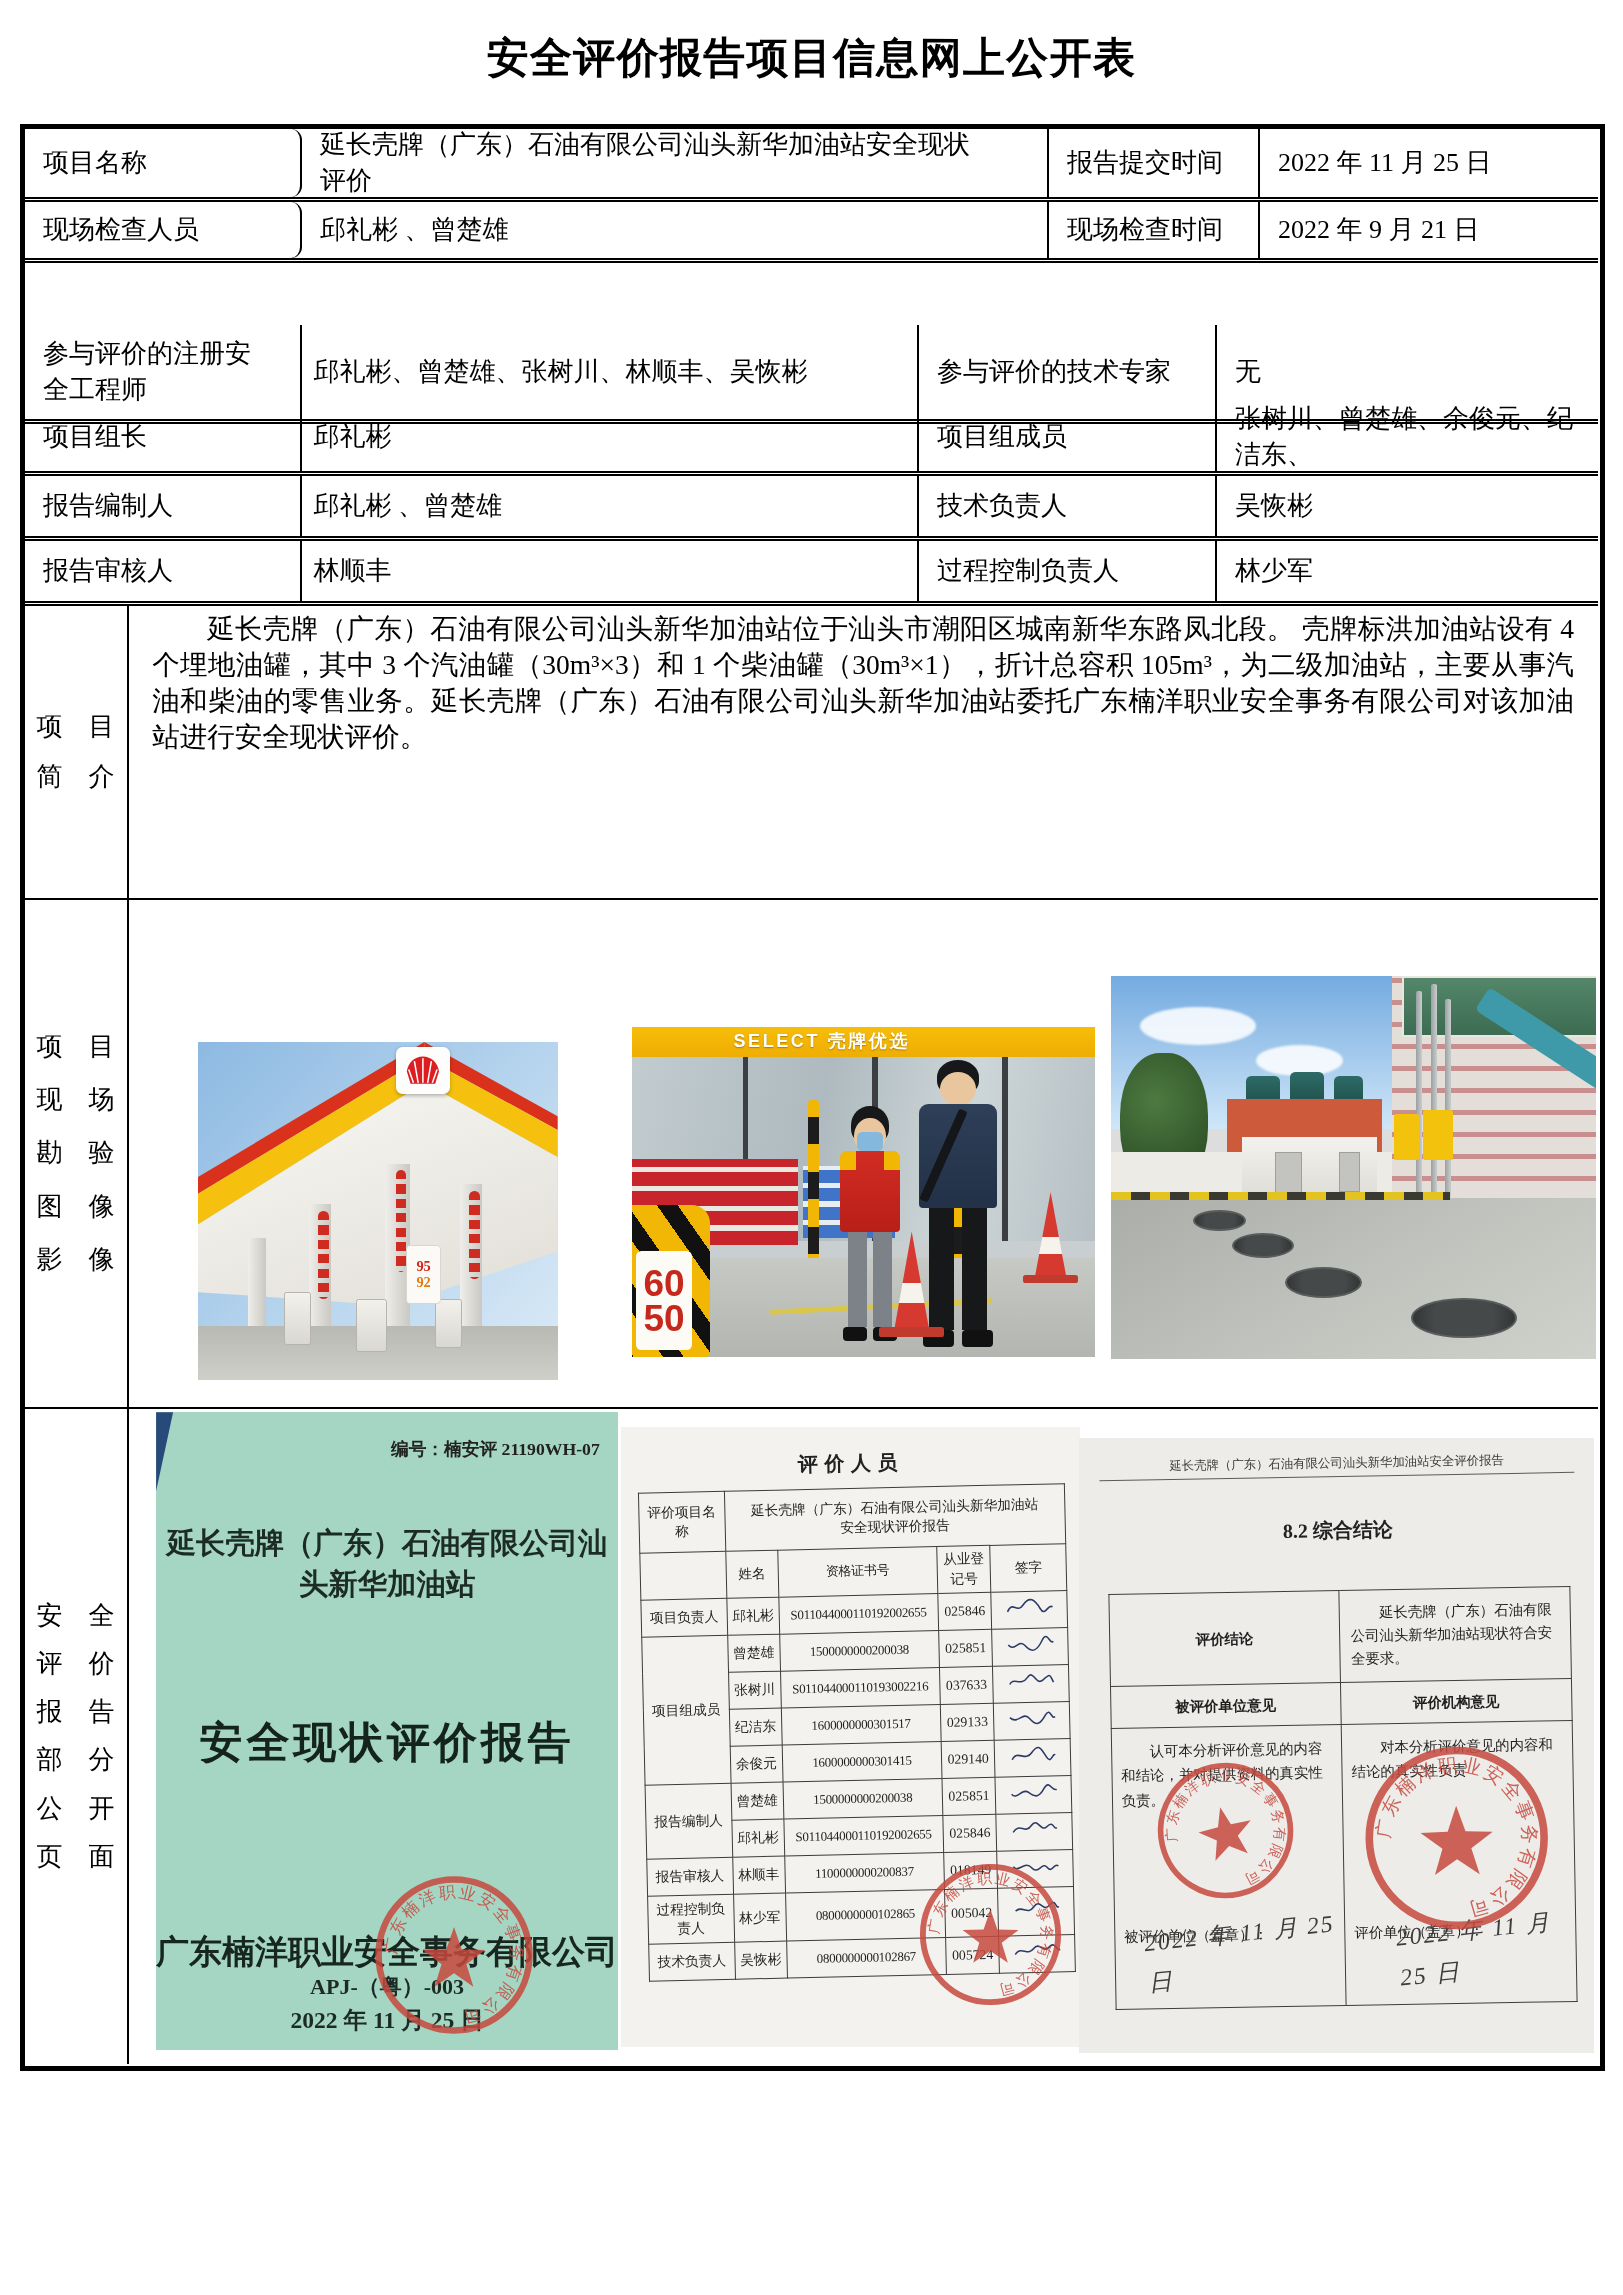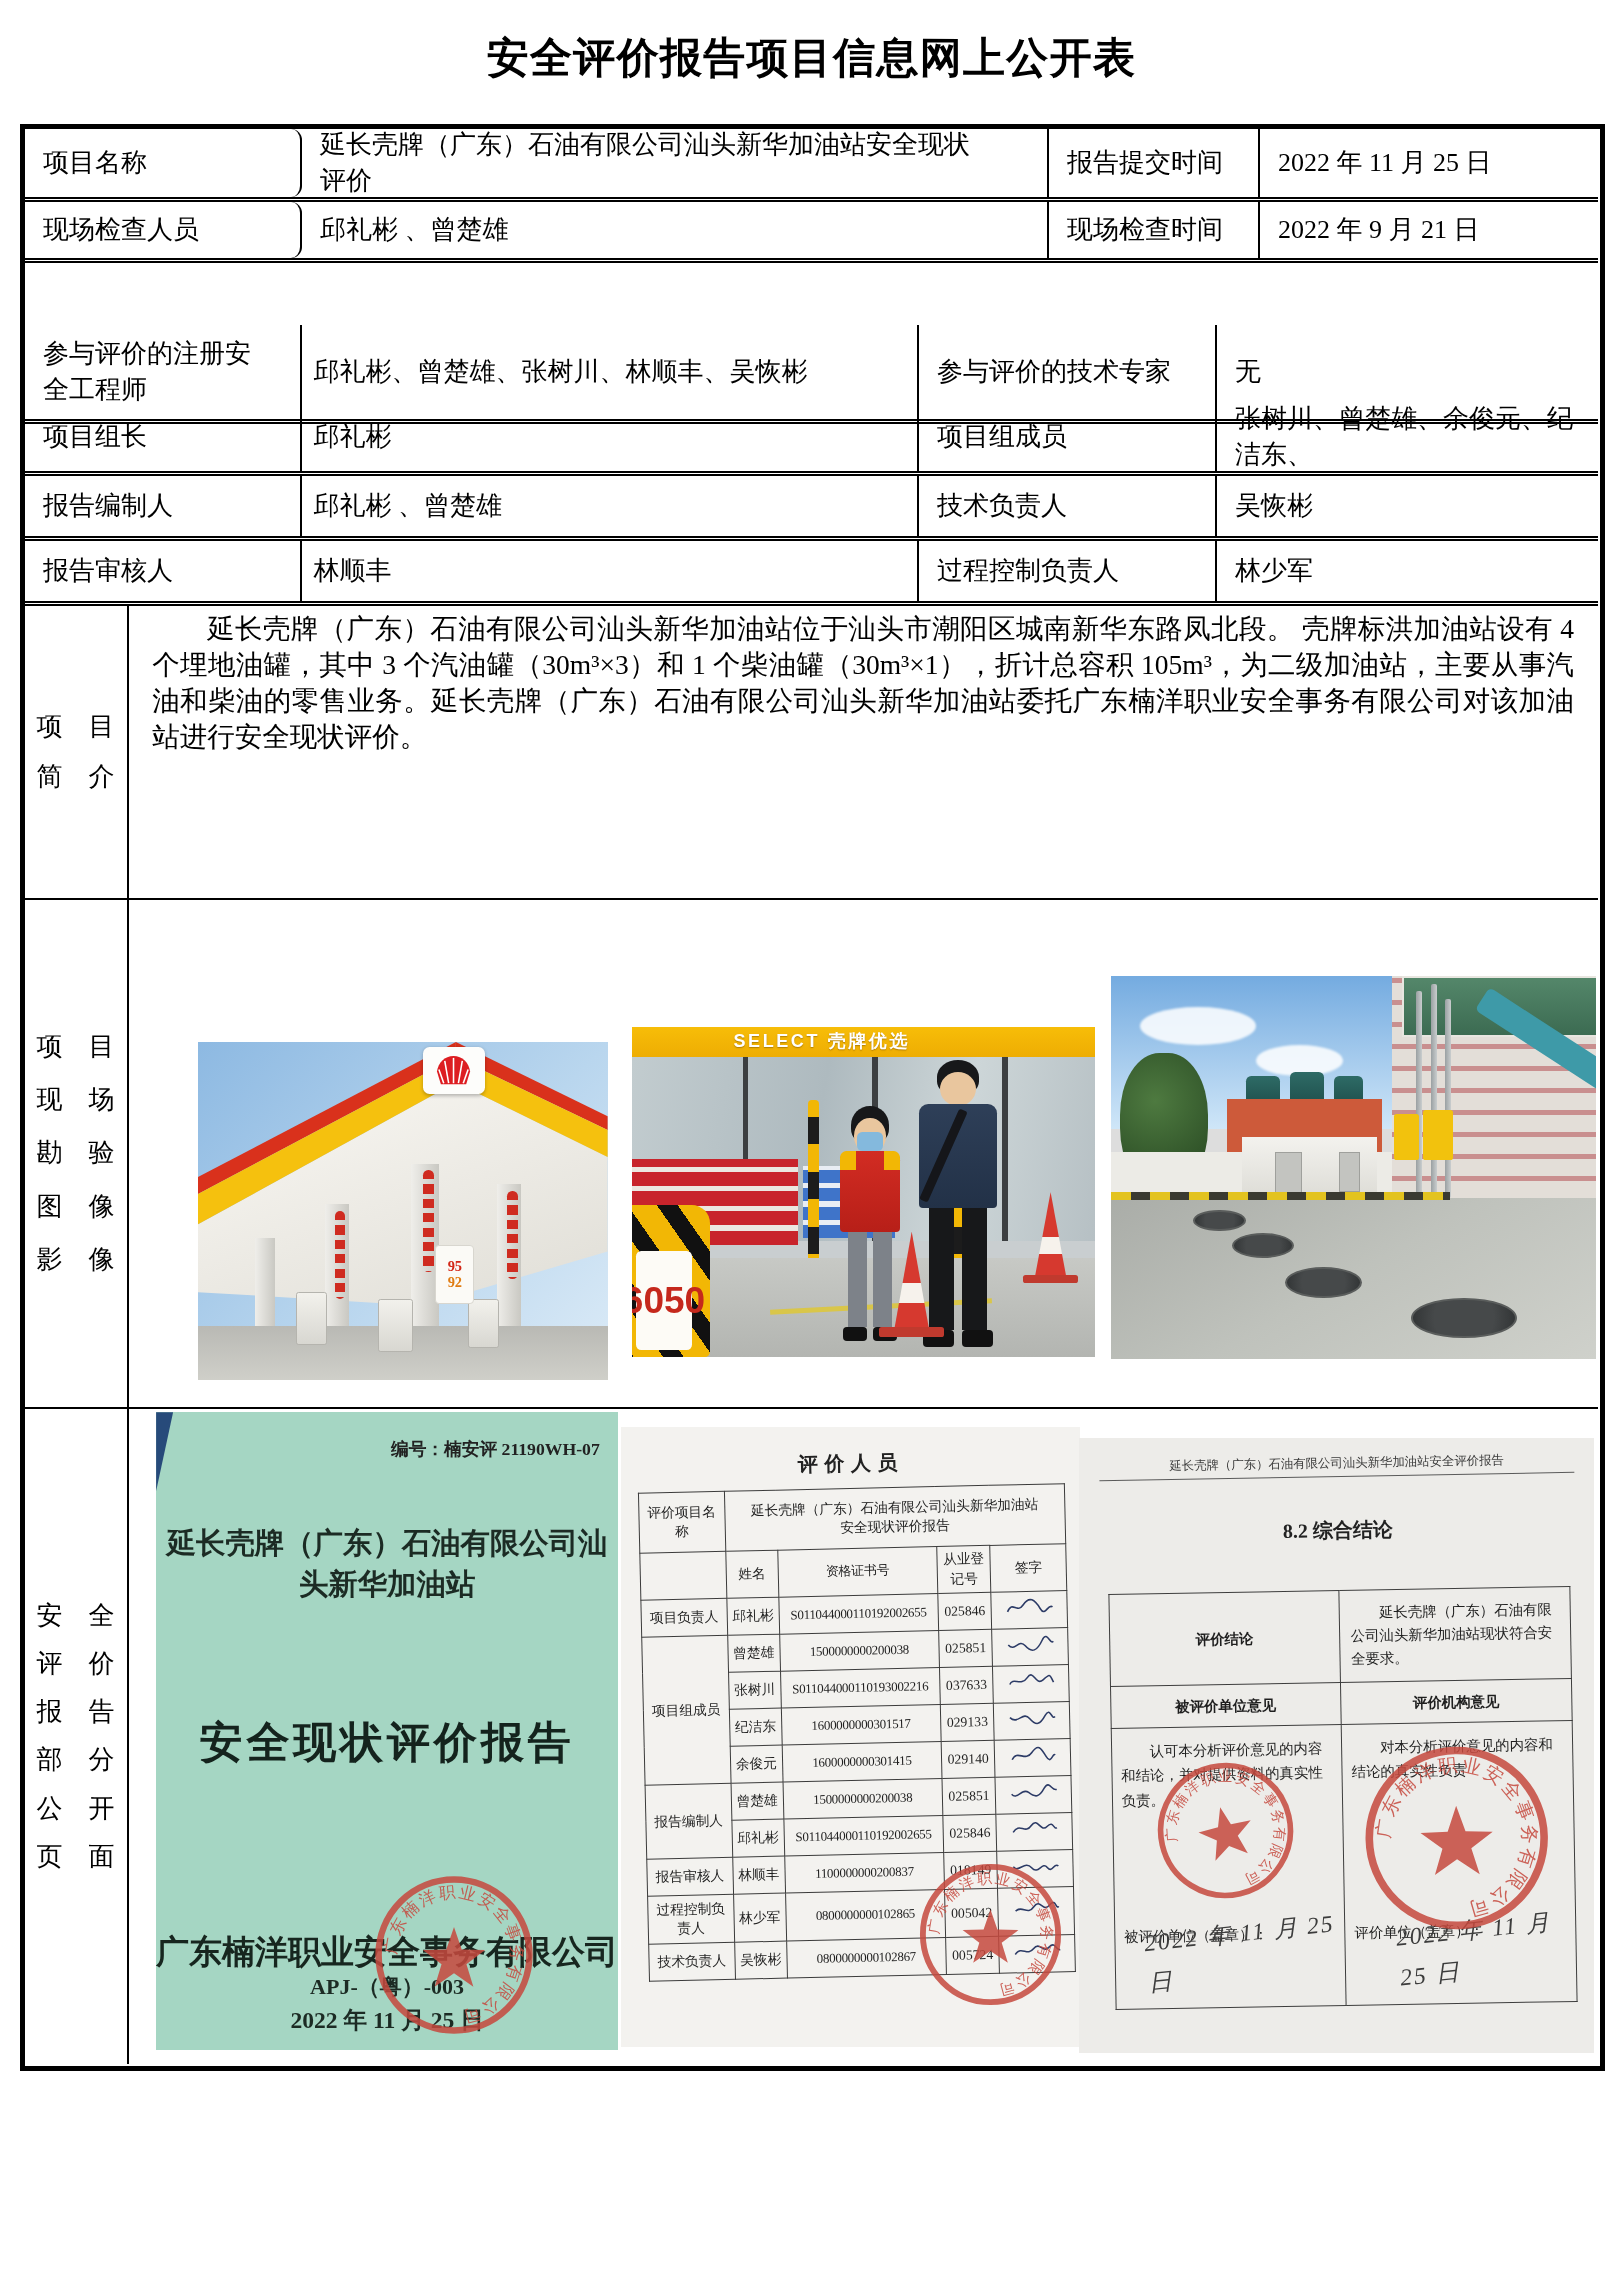--- a/index.html
+++ b/index.html
@@ -41,21 +41,21 @@
   .p95{color:#d32717;} .p92{color:#e07c12;}
   
   .band-top{left:0;top:0;width:100%;height:9%;background:linear-gradient(#f7bd08,#eead03);display:flex;align-items:center;}
   .band-text{color:#fff;font-weight:bold;font-size:18px;letter-spacing:2.6px;padding-left:22%;text-shadow:0 0.7px 1.3px rgba(120,80,0,.55);font-family:"Liberation Sans","DejaVu Sans",sans-serif;}
   .glass{left:0;top:9%;width:100%;height:56%;background:linear-gradient(100deg,#c2cccf 0%,#aebabf 40%,#cdd6d8 70%,#b6c0c4 100%);}
   .mullion{background:#3c3f41;}
   .stack-red{background:repeating-linear-gradient(0deg,#c8242c 0 14.4px,#ece7e1 14.4px 19.6px),repeating-linear-gradient(90deg,rgba(255,255,255,.55) 0 2.6px,rgba(0,0,0,0) 2.6px 23.6px);background-blend-mode:normal;}
   .stack-blue{background:repeating-linear-gradient(0deg,#3f74c9 0 13px,#e8edf4 13px 18.3px),repeating-linear-gradient(90deg,rgba(255,255,255,.5) 0 2.6px,rgba(0,0,0,0) 2.6px 19.6px);}
   .pole-striped{background:repeating-linear-gradient(0deg,#f2b705 0 27.5px,#1c1c1c 27.5px 55px);border-radius:3.9px;}
   .barrier{background:repeating-linear-gradient(55deg,#111 0 17px,#f2b705 17px 41px);border-radius:18.3px 18.3px 5.2px 5.2px;}
-  .barrier-sign{background:#fdfbf6;border-radius:5.2px;display:flex;align-items:center;justify-content:center;gap:0;}
+  .barrier-sign{background:#fdfbf6;border-radius:5.2px;display:flex;flex-direction:column;align-items:center;justify-content:center;gap:0;}
   .barrier-sign span{font-weight:bold;font-size:37px;line-height:.95;color:#c5281c;font-family:"Liberation Sans","DejaVu Sans",sans-serif;}
   .ground2{left:0;bottom:0;width:100%;height:30%;background:linear-gradient(#c7c9c5,#b3b5b1);}
   .yline{background:#d9c64a;}
   .person{position:absolute;}
   .head{background:#e9c69e;border-radius:50%;}
   .hair{background:#17181a;border-radius:50% 50% 40% 40%;}
   .mask{background:#84b9dd;border-radius:5.2px;}
   .torso-red{background:linear-gradient(#d22c23,#b71f18);border-radius:9.2px 9.2px 3.9px 3.9px;}
   .shoulder-y{background:#f2b705;}
   .torso-navy{background:linear-gradient(#2e3f58,#223147);border-radius:9.2px 9.2px 3.9px 3.9px;}
@@ -179,21 +179,21 @@
         <div class="vlabel vl-g26">
           <span>项　目</span>
           <span>现　场</span>
           <span>勘　验</span>
           <span>图　像</span>
           <span>影　像</span>
         </div>
       </div>
       <div class="cell c2 last">
 
-        <div class="photo" style="left:69px;top:142px;width:410px;height:338px;">
+        <div class="photo" style="left:69px;top:142px;width:360px;height:338px;">
           <div class="abs sky"></div>
           <div class="abs cloud" style="left:68%;top:40%;width:30%;height:12%;"></div>
           <div class="abs canopy-under"></div>
           <div class="abs fas-red-l"></div>
           <div class="abs fas-yel-l"></div>
           <div class="abs fas-red-r"></div>
           <div class="abs fas-yel-r"></div>
           <div class="abs pecten-board" style="left:55%;top:1.5%;width:15%;height:14%;">
             <svg viewBox="0 0 40 34" width="70%" height="70%">
               <path d="M20 2 C29 2 36 9 37 18 L33 31 H7 L3 18 C4 9 11 2 20 2 Z" fill="#DD1D21"></path>

